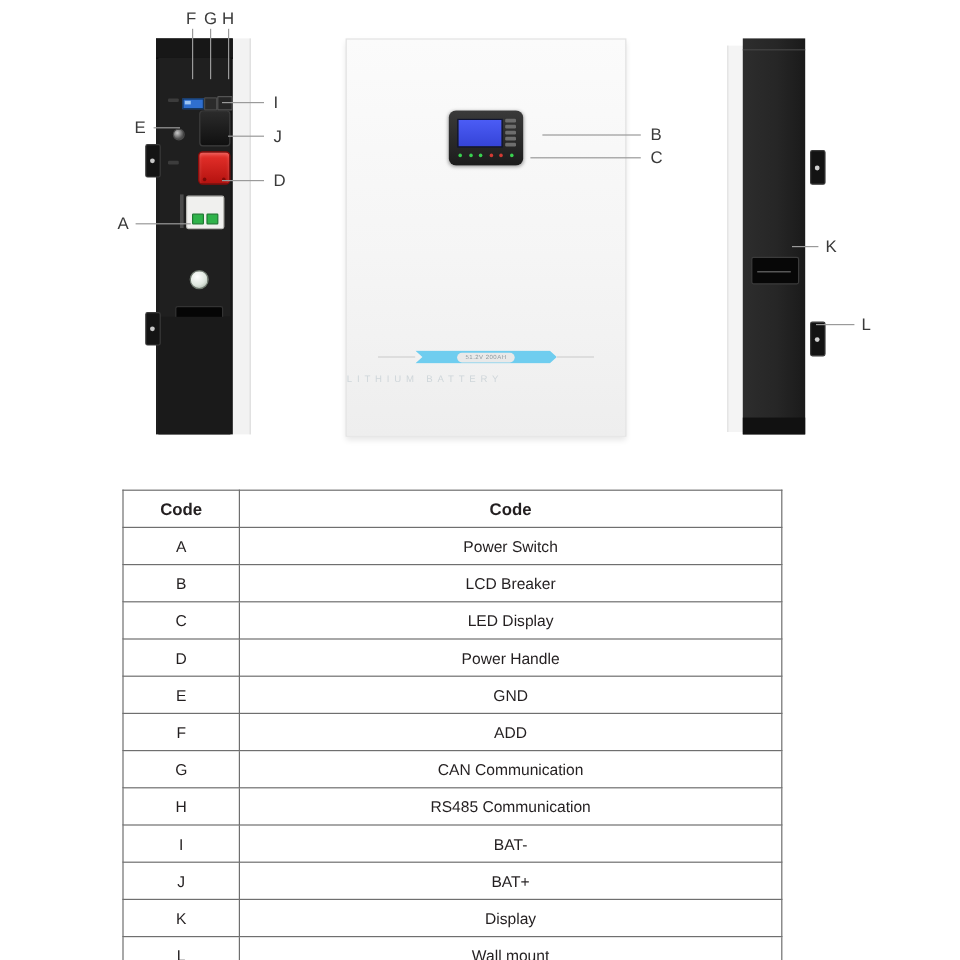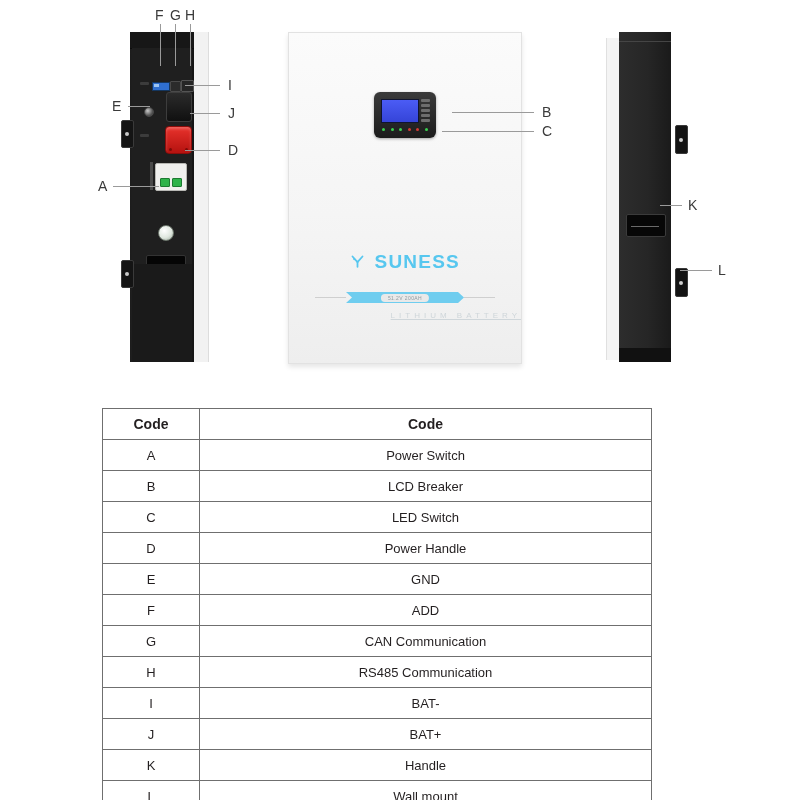--- a/index.html
+++ b/index.html
@@ -308,25 +308,24 @@
     padding: 1px 7px;
     font-size: 5px;
     letter-spacing: 0.4px;
     color: #8f9aa0;
     white-space: nowrap;
   }
   #lithium-text {
     position: absolute;
     left: 0; top: 278px;
     width: 232px;
-    text-align: right;
+    text-align: left;
     font-size: 8px;
     letter-spacing: 4px;
     color: #cfd6da;
-    text-decoration: underline;
   }
 
   
   #right-view {
     position: absolute;
     left: 606px; top: 32px;
     width: 72px; height: 330px;
   }
   #rv-white-edge {
     position: absolute;
@@ -478,30 +477,20 @@
       <div id="led-row">
           <i style="background: rgb(57, 209, 79);"></i>
           <i style="background: rgb(57, 209, 79);"></i>
           <i style="background: rgb(57, 209, 79);"></i>
           <i style="background: rgb(211, 58, 51);"></i>
           <i style="background: rgb(211, 58, 51);"></i>
           <i style="background: rgb(57, 209, 79);"></i>
         </div>
     </div>
 
-    <div id="brand">
-      <span id="brand-icon">
-        <svg width="15" height="15" viewBox="0 0 15 15" aria-hidden="true">
-          <path d="M2.5 2.5 L7.5 8.2 L12.5 2.5" stroke="#57c7ef" stroke-width="1.8" fill="none" stroke-linecap="round"></path>
-          <path d="M7.5 8.2 L7.5 12.8" stroke="#57c7ef" stroke-width="1.8" fill="none" stroke-linecap="round"></path>
-          <circle cx="4.2" cy="5.1" r="1.1" fill="#57c7ef"></circle>
-        </svg>
-      </span>
-      <span id="brand-text">SUNESS</span>
-    </div>
 
     <div id="spec-bar">
       <span class="ln"></span>
       <span id="spec-chevron">
         <span id="spec-pill">51.2V 200AH</span>
       </span>
       <span class="ln"></span>
     </div>
 
     <div id="lithium-text">LITHIUM BATTERY</div>
@@ -542,21 +531,21 @@
       <tr>
         <td class="c-code">A</td>
         <td>Power Switch</td>
       </tr>
       <tr>
         <td class="c-code">B</td>
         <td>LCD Breaker</td>
       </tr>
       <tr>
         <td class="c-code">C</td>
-        <td>LED Switch</td>
+        <td>LED Display</td>
       </tr>
       <tr>
         <td class="c-code">D</td>
         <td>Power Handle</td>
       </tr>
       <tr>
         <td class="c-code">E</td>
         <td>GND</td>
       </tr>
       <tr>
@@ -574,20 +563,20 @@
       <tr>
         <td class="c-code">I</td>
         <td>BAT-</td>
       </tr>
       <tr>
         <td class="c-code">J</td>
         <td>BAT+</td>
       </tr>
       <tr>
         <td class="c-code">K</td>
-        <td>Handle</td>
+        <td>Display</td>
       </tr>
       <tr>
         <td class="c-code">L</td>
         <td>Wall mount</td>
       </tr>
     </tbody>
 </table>
 
 </body></html>

